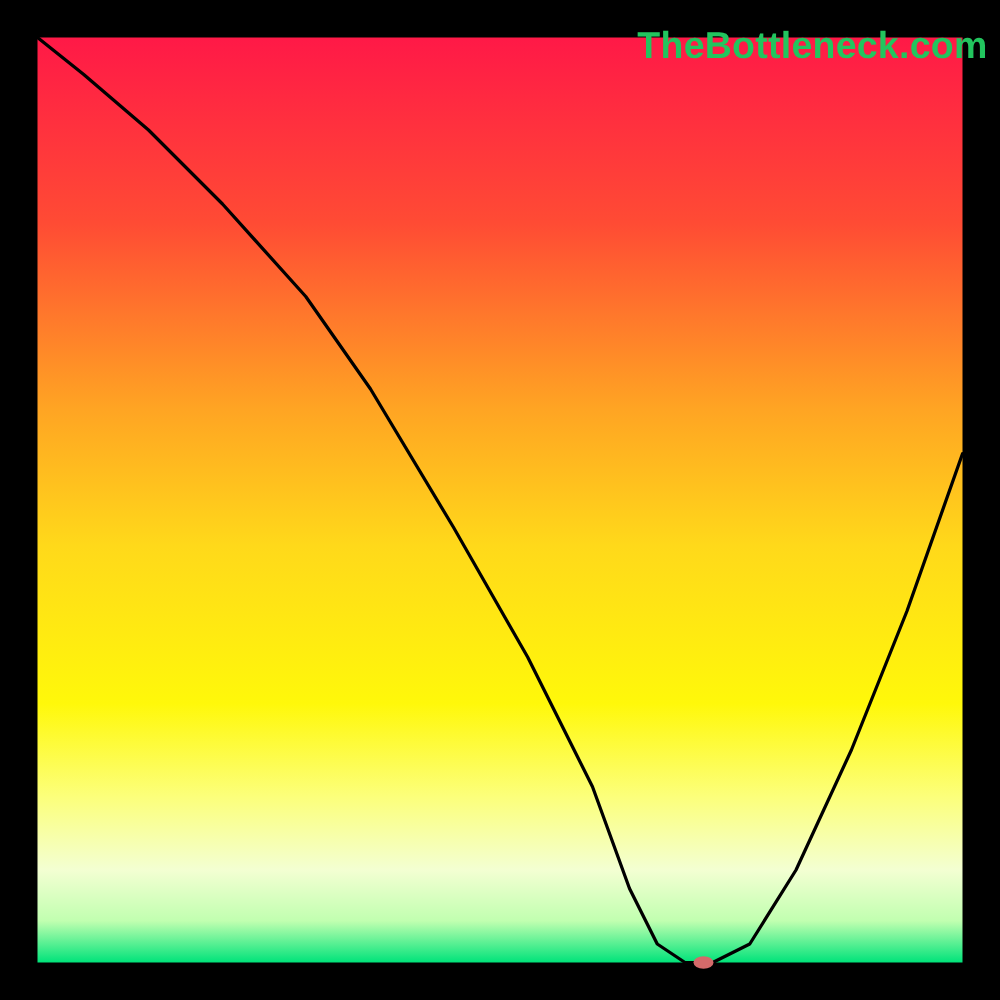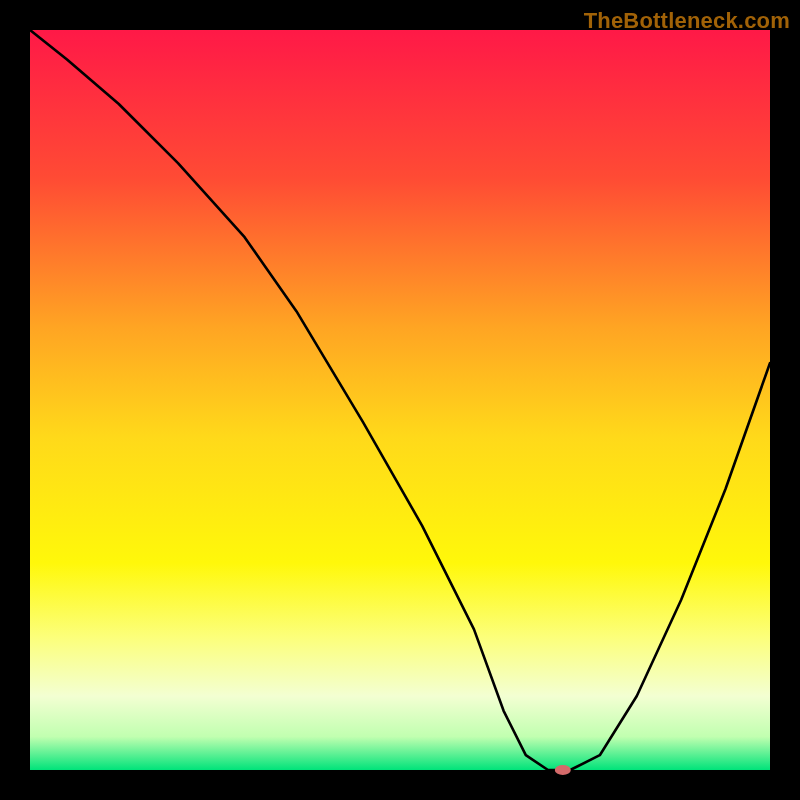--- a/index.html
+++ b/index.html
@@ -14,26 +14,26 @@
     position: relative;
     width: 800px;
     height: 800px;
     background: #000;
   }
   svg {
     display: block;
   }
   .watermark {
     position: absolute;
-    top: 8px;
+    top: 20px;
     right: 10px;
     font-family: Arial, Helvetica, sans-serif;
-    font-size: 22px;
+    font-size: 30px;
     font-weight: 600;
-    color: #a16207;
+    color: #22c55e;
     letter-spacing: 0.2px;
     user-select: none;
   }
 </style>
 </head>
 <body>
 
 <div class="stage">
 
   <svg id="chart-svg" width="800" height="800" viewBox="0 0 800 800">

